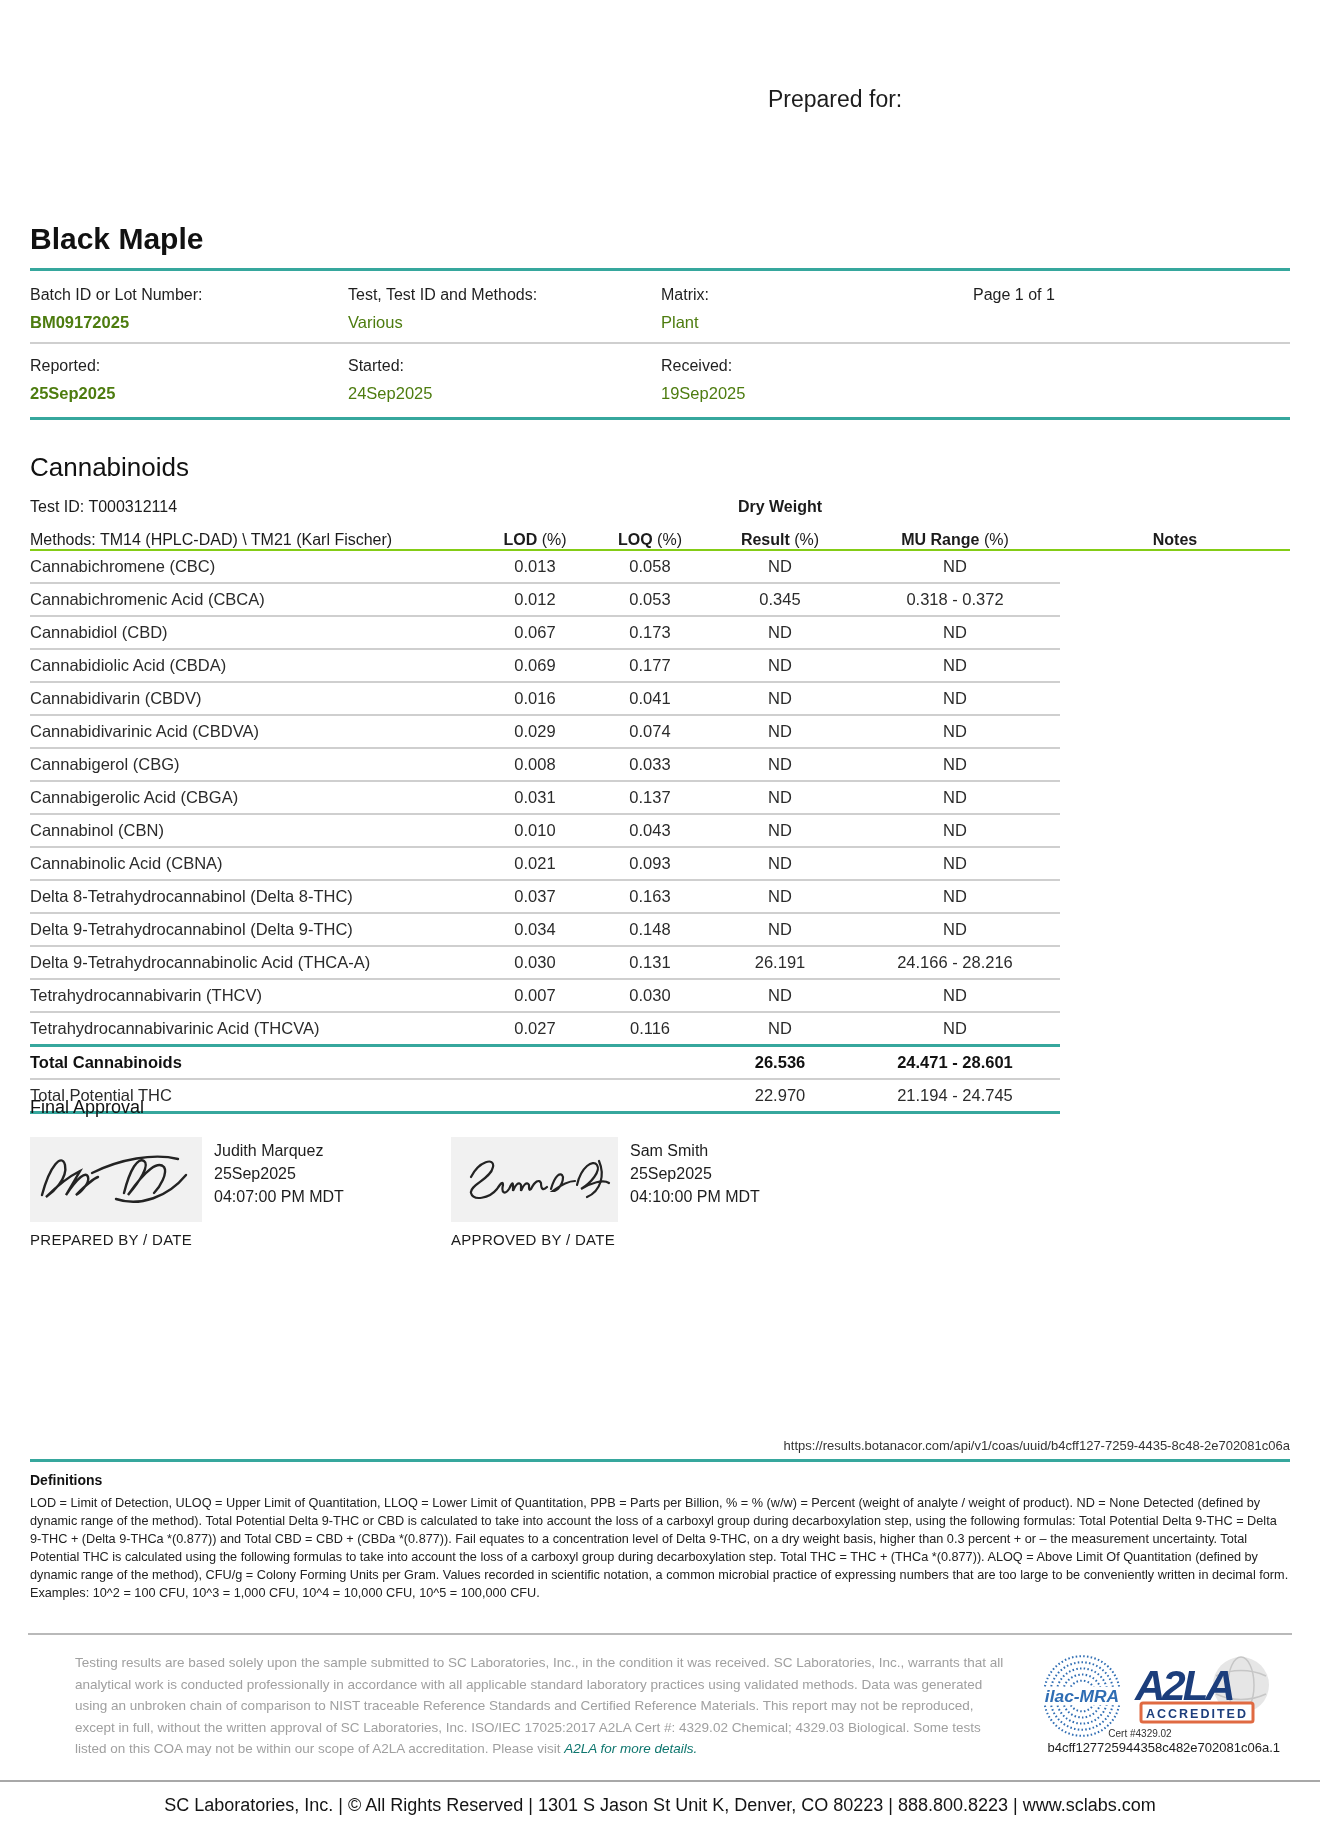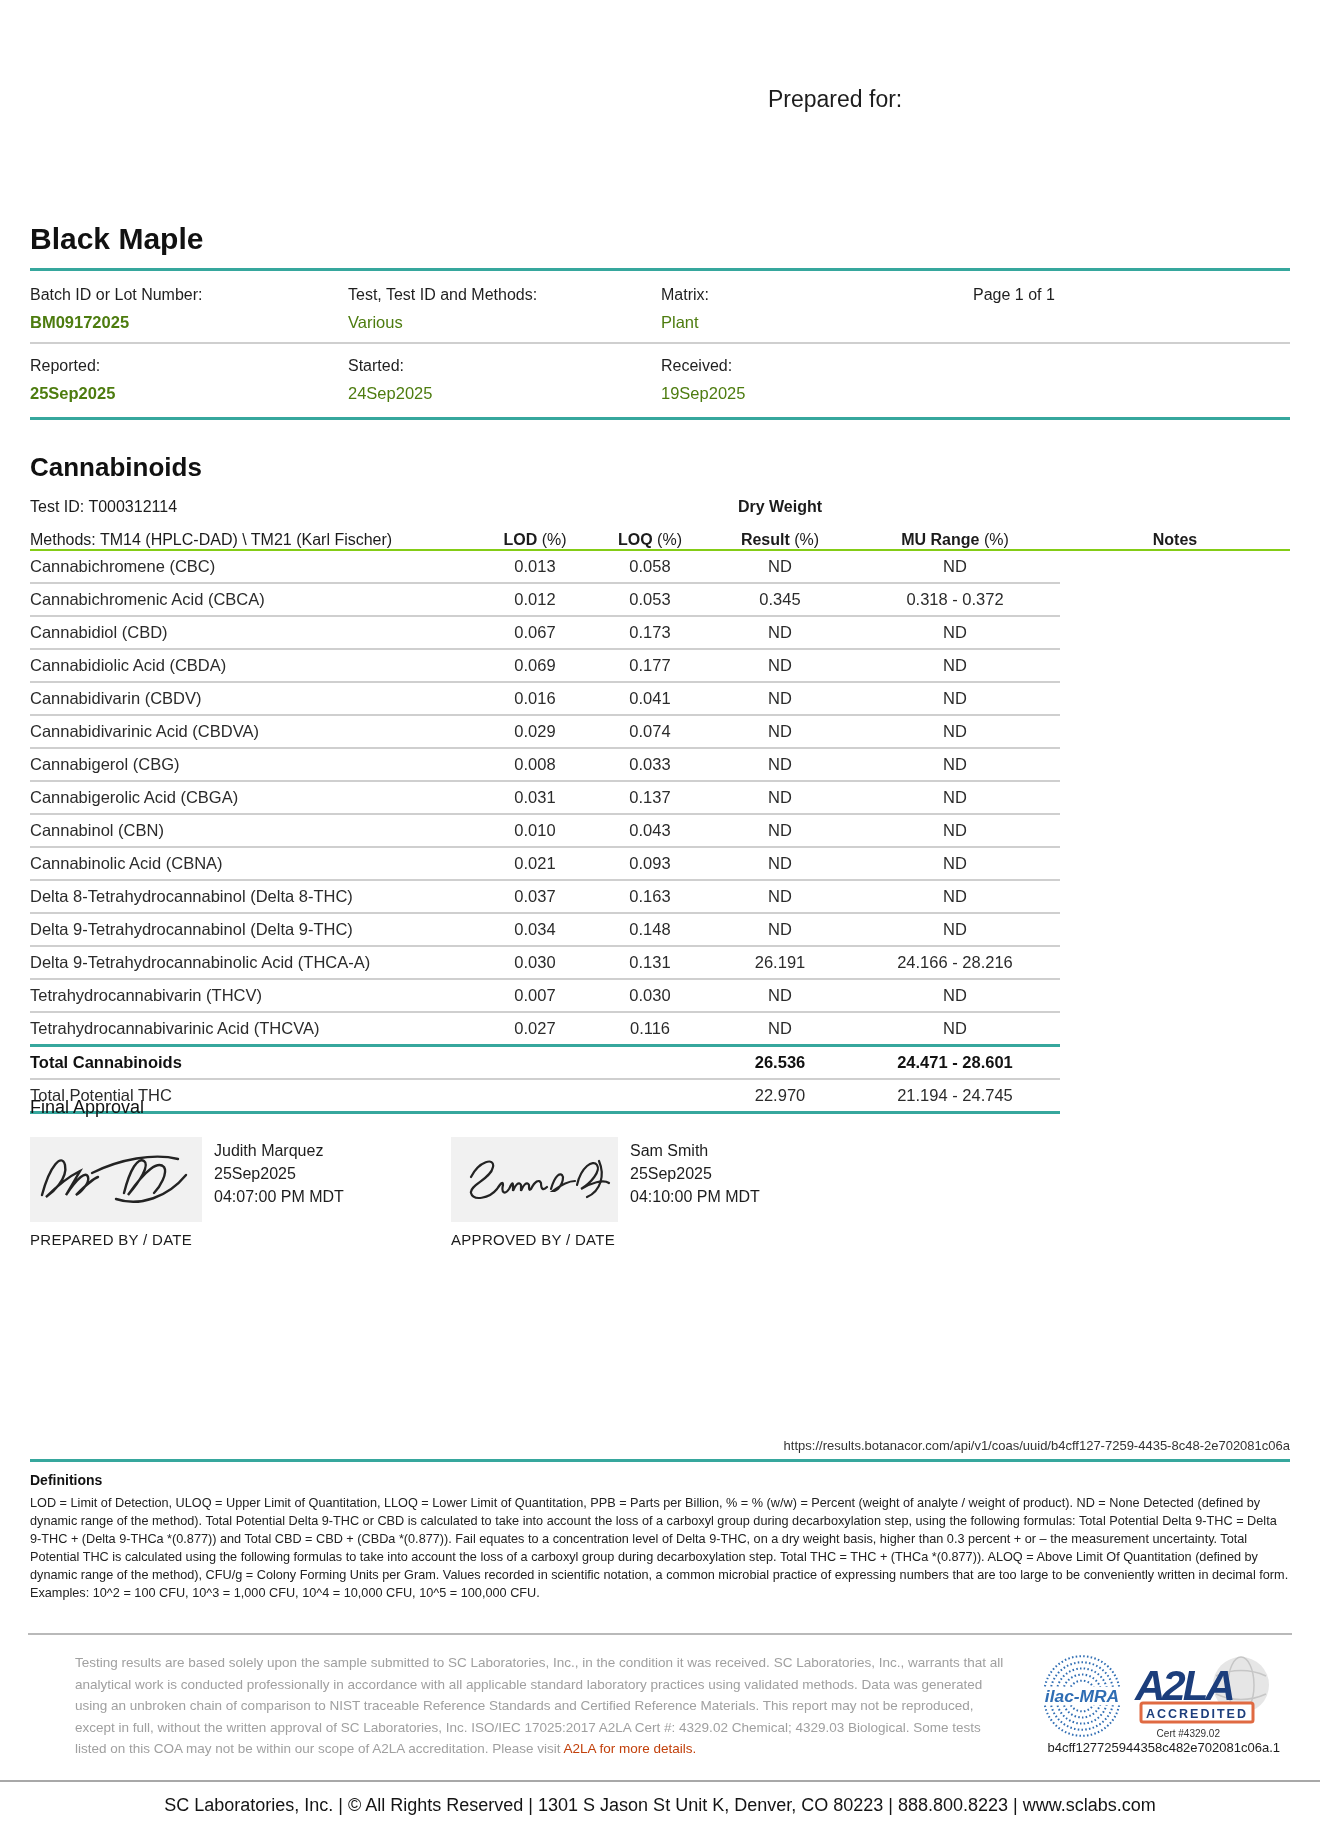--- a/index.html
+++ b/index.html
@@ -26,21 +26,21 @@
   .info-row{display:flex;margin-top:14px;}
   .ir2{margin-top:12px;}
   .ic1{width:318px;} .ic2{width:313px;} .ic3{width:312px;} .ic4{flex:1;}
   .ilabel{font-size:16px;color:#1f1f1f;line-height:19px;}
   .ivalue{font-size:16.5px;color:#4d7c0f;line-height:19px;margin-top:9px;}
   .bold{font-weight:bold;}
   .info-divider{height:2px;background:#cfcfcf;margin-top:10px;}
   .sample .rule.bottom{margin-top:14px;}
   
   .cann{position:absolute;left:30px;top:452px;width:1260px;}
-  .section-title{font-size:26px;font-weight:bold;color:#111;line-height:30px;}
+  .section-title{font-size:26px;font-weight:normal;color:#111;line-height:30px;}
   .subrow{position:relative;margin-top:16px;height:26px;font-size:16px;}
   .dryweight{position:absolute;left:680px;width:140px;text-align:center;font-weight:bold;}
   .thead{display:flex;align-items:flex-end;height:25px;border-bottom:2px solid #84cc16;font-size:16px;}
   .tc{box-sizing:border-box;}
   .c-name{width:450px;text-align:left;}
   .c-lod{width:110px;text-align:center;}
   .c-loq{width:120px;text-align:center;}
   .c-result{width:140px;text-align:center;}
   .c-mu{width:210px;text-align:center;}
   .c-notes{width:230px;text-align:center;font-weight:bold;}
@@ -65,24 +65,24 @@
   .url-block{position:absolute;left:30px;top:1438px;width:1260px;}
   .coa-url{font-size:13px;color:#333;text-align:right;line-height:15px;}
   .url-block .rule{margin-top:6px;}
   .defs{position:absolute;left:30px;top:1472px;width:1260px;}
   .defs-title{font-size:14px;font-weight:bold;color:#111;line-height:17px;}
   .defs-body{font-size:12.7px;color:#222;line-height:18px;margin-top:5px;}
   
   .footer-box{position:absolute;left:0;top:1633px;width:1320px;height:147px;}
   .footer-top-divider{position:absolute;left:28px;right:28px;top:0;height:2px;background:#b9b9b9;}
   .disclaimer{position:absolute;left:75px;top:19px;width:935px;font-size:13.5px;line-height:21.5px;color:#a0a0a0;}
-  .teal-link{color:#c2410c;cursor:pointer;}
+  .teal-link{color:#0f766e;cursor:pointer;font-style:italic;}
   .ilac{position:absolute;left:1036px;top:17px;}
   .a2la{position:absolute;left:1133px;top:22px;}
-  .cert-num{position:absolute;left:1060px;top:95px;width:160px;text-align:right;font-size:10px;color:#333;}
+  .cert-num{position:absolute;left:1060px;top:95px;width:160px;text-align:center;font-size:10px;color:#333;}
   .doc-id{position:absolute;right:40px;top:107px;font-size:13px;color:#1d1d1d;}
   .bottom-bar{position:absolute;left:0;top:1780px;width:1320px;}
   .bottom-divider{height:2px;background:#a8a8a8;}
   .address{margin-top:13px;text-align:center;font-size:18px;color:#141414;}
 </style>
 </head>
 <body>
 
 <div class="page">
 

